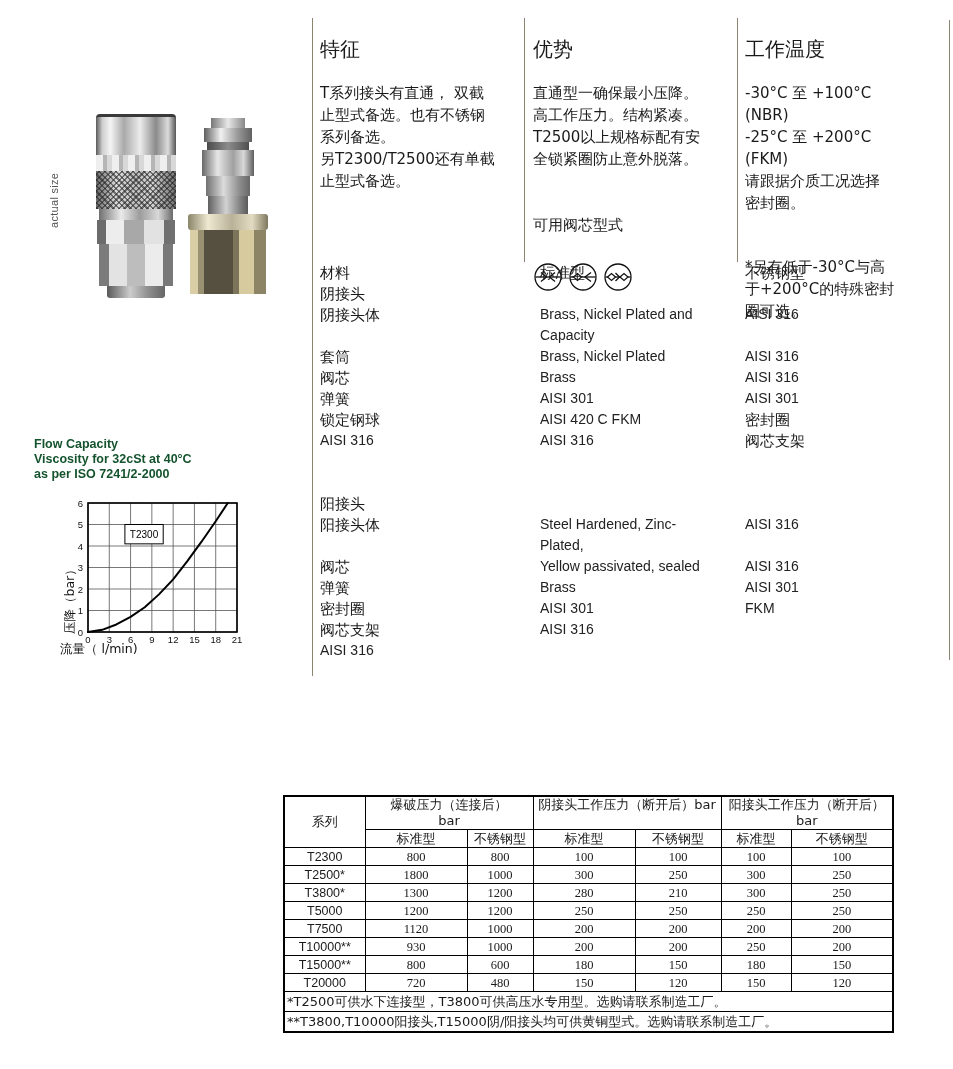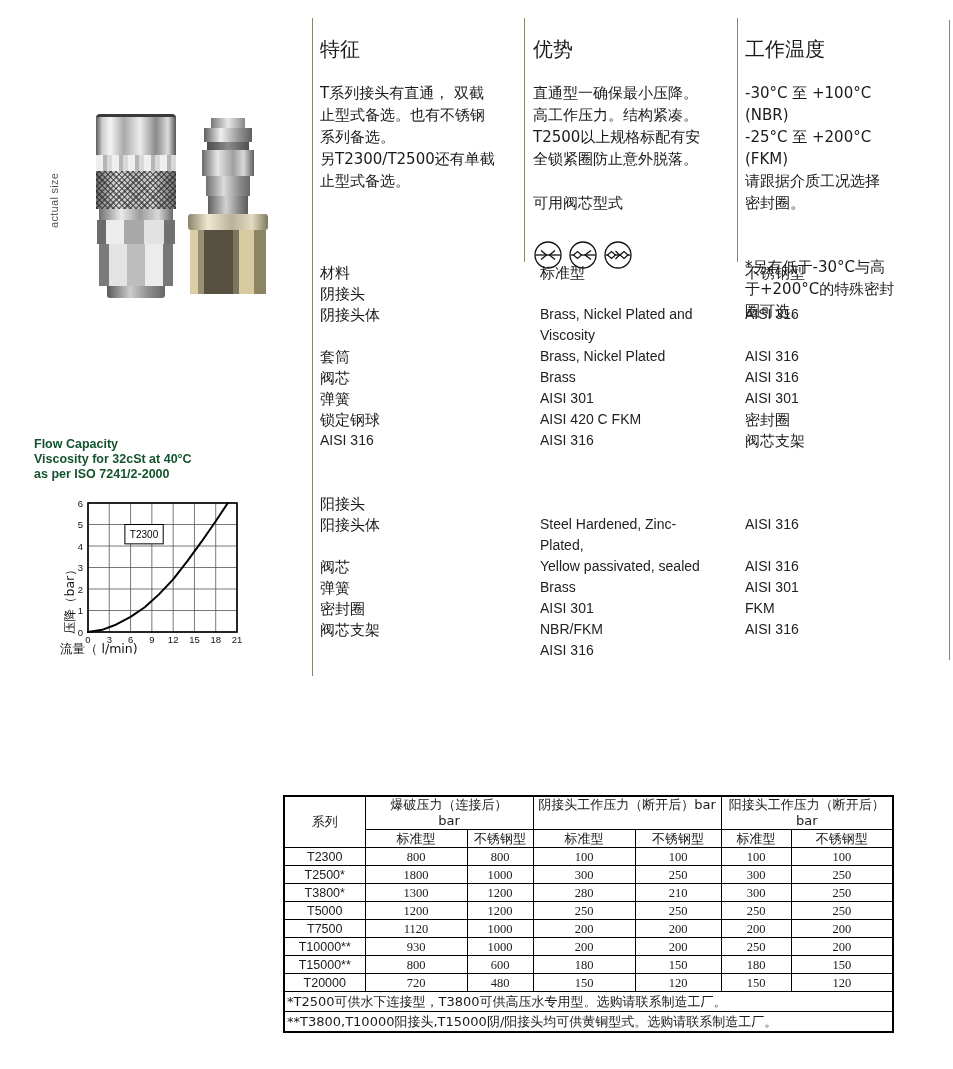--- a/index.html
+++ b/index.html
@@ -3,21 +3,21 @@
 <meta charset="utf-8">
 <style>
   html,body{margin:0;padding:0;}
   body{background:#fff;}
   .page{position:relative;width:953px;height:1069px;background:#ffffff;overflow:hidden;
         font-family:"DejaVu Sans",sans-serif;color:#1a1a1a;}
   .vrule{position:absolute;width:1px;background:#8c8470;}
   
   .txtcol{position:absolute;font-size:15px;line-height:22px;white-space:pre-line;}
   .col-title{font-size:20px;line-height:22px;}
-  .valve-heading{font-size:15px;line-height:22px;}
+  .valve-heading{margin-top:22px;font-size:15px;line-height:22px;}
   .valve-icons{margin-top:4px;display:flex;gap:5px;}
   .temp-note{margin-top:20px;white-space:pre-line;}
   
   .mat-grid{position:absolute;left:320px;top:264px;display:grid;
             grid-template-columns:220px 205px 200px;grid-auto-rows:21px;}
   .mat-cell{white-space:nowrap;overflow:visible;}
   .mat-cell.cjk{font-size:15px;}
   .mat-cell.lat{font-size:14px;font-family:"Liberation Sans",sans-serif;color:#222;}
   
   .actual-size{position:absolute;left:48px;top:228px;transform-origin:0 0;transform:rotate(-90deg);
@@ -159,21 +159,21 @@
     <div class="mat-cell cjk">材料</div>
     <div class="mat-cell cjk">标准型</div>
     <div class="mat-cell cjk">不锈钢型</div>
   <div class="mat-cell cjk">阴接头</div>
       <div class="mat-cell lat"></div>
       <div class="mat-cell lat"></div>
       <div class="mat-cell cjk">阴接头体</div>
       <div class="mat-cell lat">Brass, Nickel Plated and</div>
       <div class="mat-cell lat">AISI 316</div>
       <div class="mat-cell cjk"></div>
-      <div class="mat-cell lat">Viscosity</div>
+      <div class="mat-cell lat">Capacity</div>
       <div class="mat-cell lat"></div>
       <div class="mat-cell cjk">套筒</div>
       <div class="mat-cell lat">Brass, Nickel Plated</div>
       <div class="mat-cell lat">AISI 316</div>
       <div class="mat-cell cjk">阀芯</div>
       <div class="mat-cell lat">Brass</div>
       <div class="mat-cell lat">AISI 316</div>
       <div class="mat-cell cjk">弹簧</div>
       <div class="mat-cell lat">AISI 301</div>
       <div class="mat-cell lat">AISI 301</div>
@@ -198,21 +198,20 @@
       <div class="mat-cell cjk">阀芯</div>
       <div class="mat-cell lat">Yellow passivated, sealed</div>
       <div class="mat-cell lat">AISI 316</div>
       <div class="mat-cell cjk">弹簧</div>
       <div class="mat-cell lat">Brass</div>
       <div class="mat-cell lat">AISI 301</div>
       <div class="mat-cell cjk">密封圈</div>
       <div class="mat-cell lat">AISI 301</div>
       <div class="mat-cell lat">FKM</div>
       <div class="mat-cell cjk">阀芯支架</div>
-      <div class="mat-cell lat">NBR/FKM</div>
       <div class="mat-cell lat">AISI 316</div>
       <div class="mat-cell cjk"></div>
       <div class="mat-cell lat">AISI 316</div>
       <div class="mat-cell lat"></div>
     </div>
 
   <div class="chart-title">Flow Capacity
 Viscosity for 32cSt at 40°C
 as per ISO 7241/2-2000</div>
   <svg class="chart-svg" width="200" height="168">

